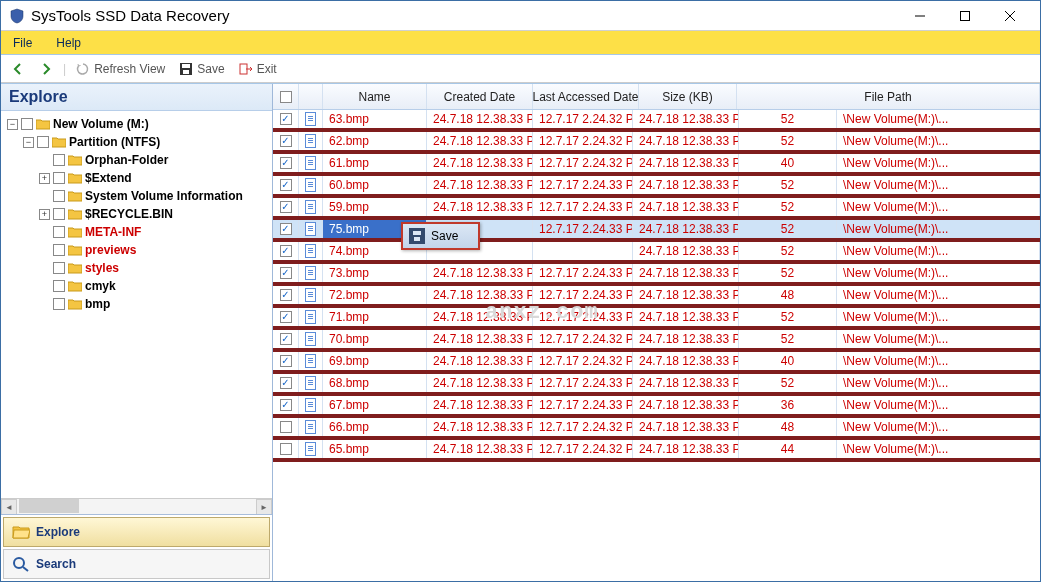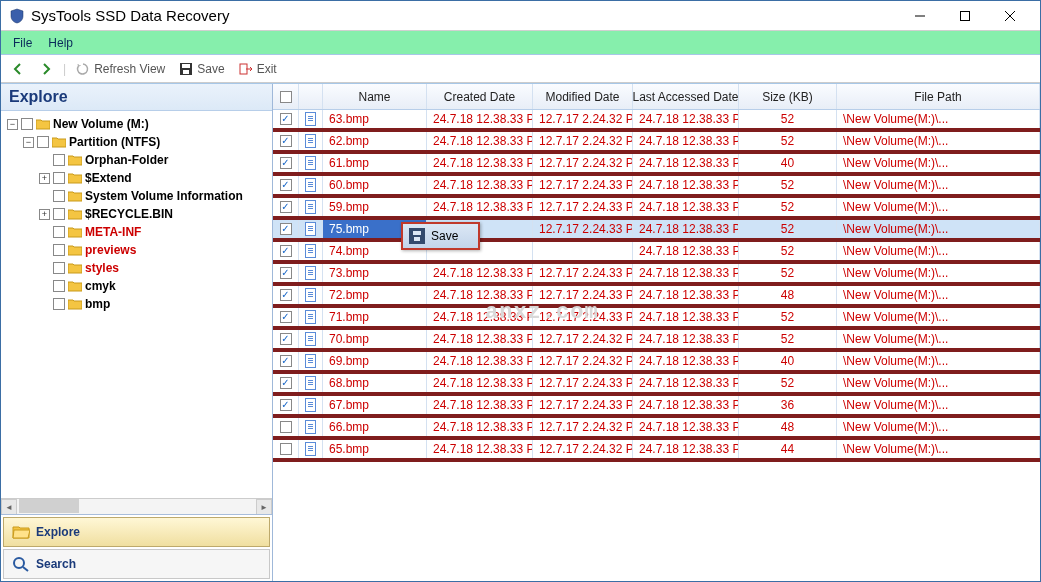--- a/index.html
+++ b/index.html
@@ -8,21 +8,21 @@
 .window { width: 1041px; height: 582px; border: 1px solid #3b6ea5; display: flex; flex-direction: column; }
 
 
 .titlebar { height: 30px; background: #fff; display: flex; align-items: center; padding: 0 8px; border-bottom: 1px solid #d0d0d0; }
 .titlebar .app-icon { width: 16px; height: 16px; margin-right: 6px; }
 .titlebar .title { flex: 1; font-size: 15px; color: #000; }
 .titlebar .win-btn { width: 45px; height: 29px; display: flex; align-items: center; justify-content: center; font-family: "Segoe MDL2 Assets", sans-serif; font-size: 10px; }
 .titlebar .win-btn svg { pointer-events: none; }
 
 
-.menubar { height: 24px; background: #86efac; display: flex; align-items: center; padding: 0 8px; border-bottom: 1px solid #a7c7e7; gap: 8px; }
+.menubar { height: 24px; background: #fde047; display: flex; align-items: center; padding: 0 8px; border-bottom: 1px solid #a7c7e7; gap: 16px; }
 .menubar .menu-item { color: #0a2a5a; cursor: default; padding: 2px 4px; }
 
 
 .toolbar { height: 28px; background: #fff; display: flex; align-items: center; padding: 0 6px; border-bottom: 1px solid #ccc; gap: 6px; }
 .toolbar .tb-btn { display: flex; align-items: flex-start; gap: 4px; color: #555; padding: 2px 4px; }
 .toolbar .tb-icon { width: 14px; height: 14px; display: inline-block; }
 
 
 .main { flex: 1; display: flex; min-height: 0; border-top: 1px solid #a7c7e7; }
 .left-pane { width: 272px; display: flex; flex-direction: column; border-right: 1px solid #9fb8d9; }
@@ -311,21 +311,20 @@
     </div>
 
     <div class="right-pane">
       <div class="grid-head">
         <div class="hcell col-chk">
             <span class="chk"></span>
           </div>
         <div class="hcell col-ico"></div>
         <div class="hcell col-name">Name</div>
         <div class="hcell col-created">Created Date</div>
-        <div class="hcell col-modified">Modified Date</div>
         <div class="hcell col-accessed">Last Accessed Date</div>
         <div class="hcell col-size">Size (KB)</div>
         <div class="hcell col-path">File Path</div>
       </div>
       <div class="grid-body" id="grid-body">
         <div class="grow">
             <div class="cell col-chk">
               <span class="chk checked"></span>
             </div>
             <div class="cell col-ico">

